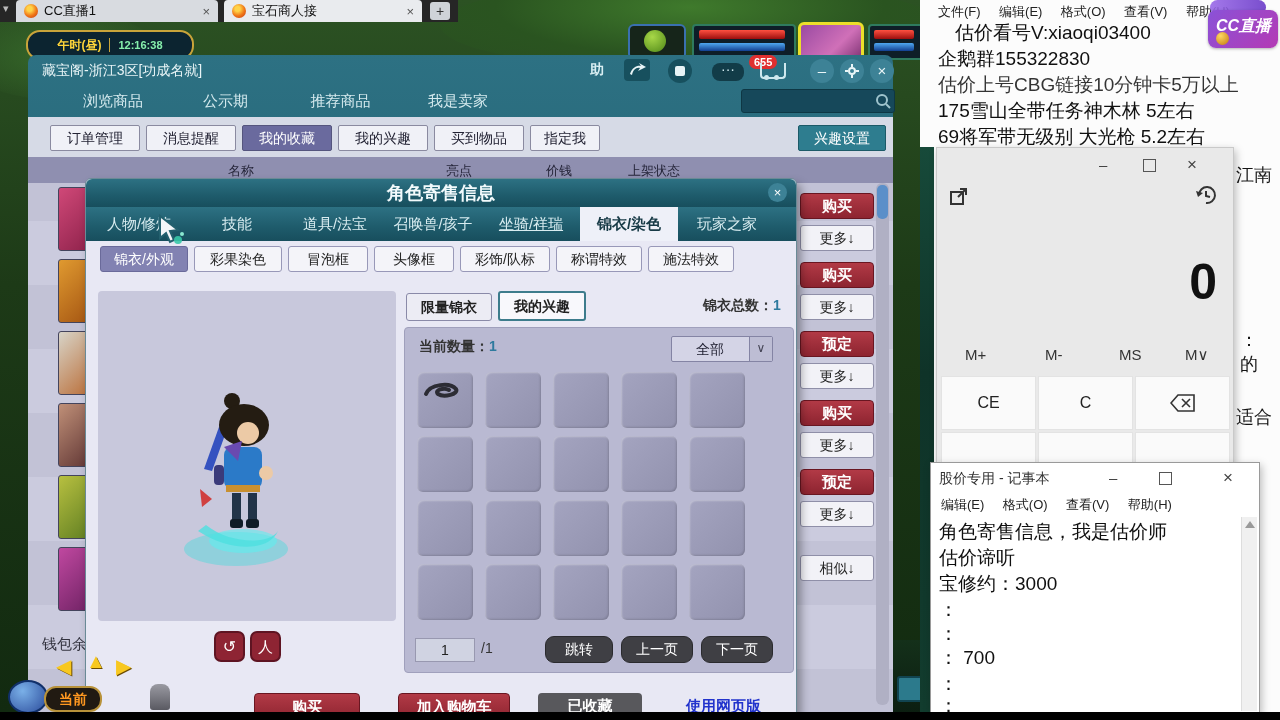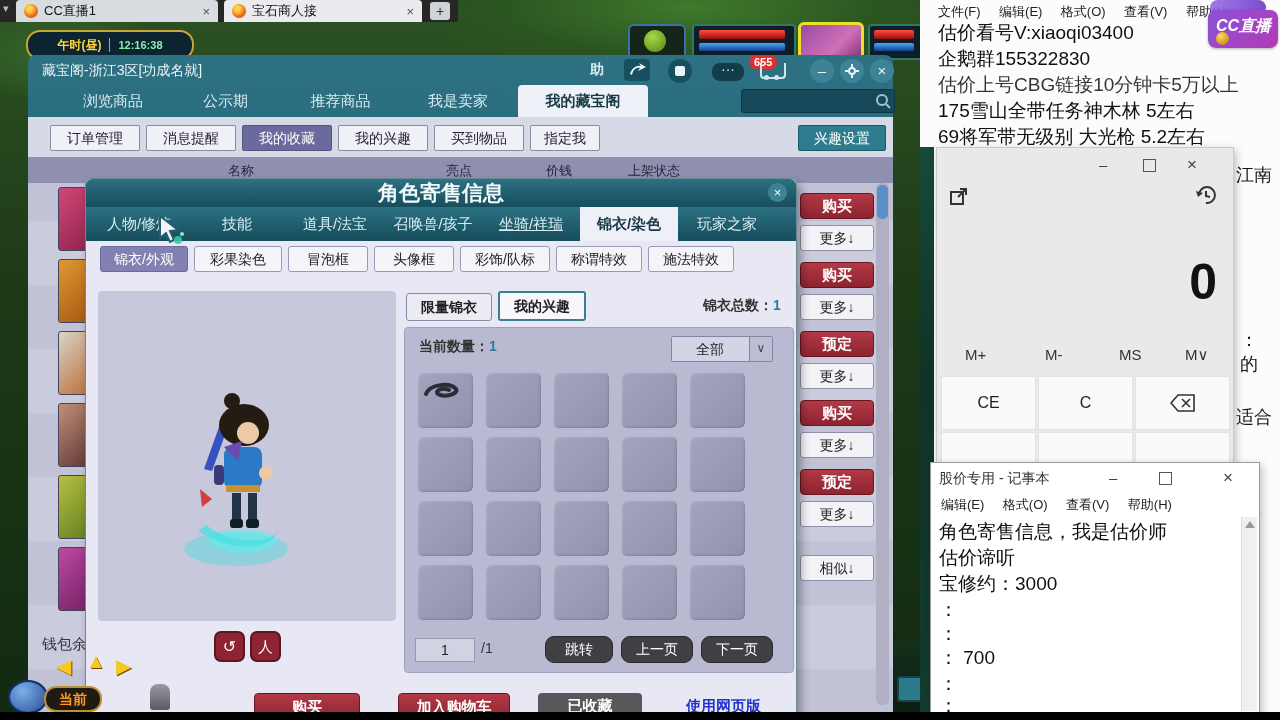--- a/index.html
+++ b/index.html
@@ -130,21 +130,20 @@
               <line x1="11" y1="7" x2="14" y2="7"></line>
             </g>
           </svg>
       </div>
       <div class="circbtn" style="left:842px;">×</div>
 
       <div class="navitem abs" style="left:30px;top:30px;width:110px;">浏览商品</div>
       <div class="navitem abs" style="left:145px;top:30px;width:105px;">公示期</div>
       <div class="navitem abs" style="left:255px;top:30px;width:115px;">推荐商品</div>
       <div class="navitem abs" style="left:375px;top:30px;width:110px;">我是卖家</div>
-      <div class="navitem navactive abs" style="left:490px;top:30px;width:130px;">我的藏宝阁</div>
       <div class="abs" style="left:713px;top:34px;width:152px;height:22px;background:#16485a;border:1px solid #0e3744;border-radius:3px;">
         <svg width="16" height="16" style="position:absolute;right:3px;top:3px;">
             <circle cx="7" cy="7" r="5" fill="none" stroke="#9fc4cd" stroke-width="2"></circle>
             <line x1="11" y1="11" x2="15" y2="15" stroke="#9fc4cd" stroke-width="2"></line>
           </svg>
       </div>
 
       <div class="abs" style="left:0;top:62px;width:865px;height:40px;background:#d6dae6;"></div>
       <div class="subbtn" style="left:22px;width:88px;">订单管理</div>
       <div class="subbtn" style="left:118px;width:88px;">消息提醒</div>
@@ -182,21 +181,21 @@
       <div class="morebtn abs" style="left:772px;top:500px;width:72px;height:24px;line-height:24px;">相似↓</div>
 
       <div class="abs" style="left:848px;top:128px;width:13px;height:522px;background:#b0b0c4;border-radius:6px;">
         <div class="abs" style="left:1px;top:2px;width:11px;height:34px;background:#5b8fc9;border-radius:5px;"></div>
       </div>
       <div class="abs" style="left:14px;top:580px;font-size:15px;color:#33333f;">钱包余</div>
     </div>
 
     <div class="abs" style="left:85px;top:178px;width:710px;height:534px;background:#e8e8f4;border:1px solid #6a8a96;border-radius:6px 6px 0 0;box-shadow:4px 6px 10px rgba(0,0,0,.35);">
       <div class="tealwin abs" style="left:0;top:0;width:710px;height:28px;border-radius:6px 6px 0 0;">
-        <div style="text-align:center;line-height:28px;color:#f2fafc;font-weight:bold;font-size:21px;">角色寄售信息</div>
+        <div style="text-align:center;line-height:28px;color:#f2fafc;font-weight:bold;font-size:18px;">角色寄售信息</div>
         <div class="abs" style="left:682px;top:4px;width:19px;height:19px;border-radius:50%;background:#3d8296;color:#fff;text-align:center;line-height:19px;font-size:13px;">×</div>
       </div>
       <div class="tealwin abs" style="left:0;top:28px;width:710px;height:34px;">
         <div class="dtab" style="left:4px;">人物/修炼</div>
         <div class="dtab" style="left:102px;">技能</div>
         <div class="dtab" style="left:200px;">道具/法宝</div>
         <div class="dtab" style="left:298px;">召唤兽/孩子</div>
         <div class="dtab" style="left:396px;text-decoration:underline;">坐骑/祥瑞</div>
         <div class="dtab on" style="left:494px;">锦衣/染色</div>
         <div class="dtab" style="left:592px;">玩家之家</div>
@@ -310,21 +309,21 @@
   <div class="abs" style="left:920px;top:147px;width:14px;height:565px;background:linear-gradient(180deg,#174a3a,#0f3328 40%,#123c2e);"></div>
 
   <div class="abs" style="left:930px;top:0;width:350px;height:147px;background:#fcfcfc;">
     <div class="abs" style="left:8px;top:2px;">
       <span class="menuitem">文件(F)</span>
       <span class="menuitem">编辑(E)</span>
       <span class="menuitem">格式(O)</span>
       <span class="menuitem">查看(V)</span>
       <span class="menuitem">帮助(H)</span>
     </div>
-    <div class="npline abs" style="left:8px;top:20px;">估价看号V:xiaoqi03400</div>
+    <div class="npline abs" style="left:25px;top:20px;">估价看号V:xiaoqi03400</div>
     <div class="npline abs" style="left:8px;top:46px;">企鹅群155322830</div>
     <div class="npline abs" style="left:8px;top:72px;opacity:.85;">估价上号CBG链接10分钟卡5万以上</div>
     <div class="npline abs" style="left:8px;top:98px;">175雪山全带任务神木林 5左右</div>
     <div class="npline abs" style="left:8px;top:124px;">69将军带无级别 大光枪 5.2左右</div>
   </div>
 
   <div class="abs" style="left:1206px;top:0;width:74px;height:56px;">
     <div class="abs" style="left:4px;top:0;width:56px;height:15px;background:linear-gradient(90deg,#9a6ae8,#6a3ac8);border-radius:8px;opacity:.9;"></div>
     <div class="abs" style="left:2px;top:10px;width:70px;height:38px;background:linear-gradient(135deg,#8a52d8,#b43ab4);border-radius:8px;box-shadow:0 1px 3px rgba(0,0,0,.3);">
       <span style="position:absolute;left:8px;top:6px;color:#fff;font-weight:bold;font-size:16px;font-style:italic;">CC直播</span>

